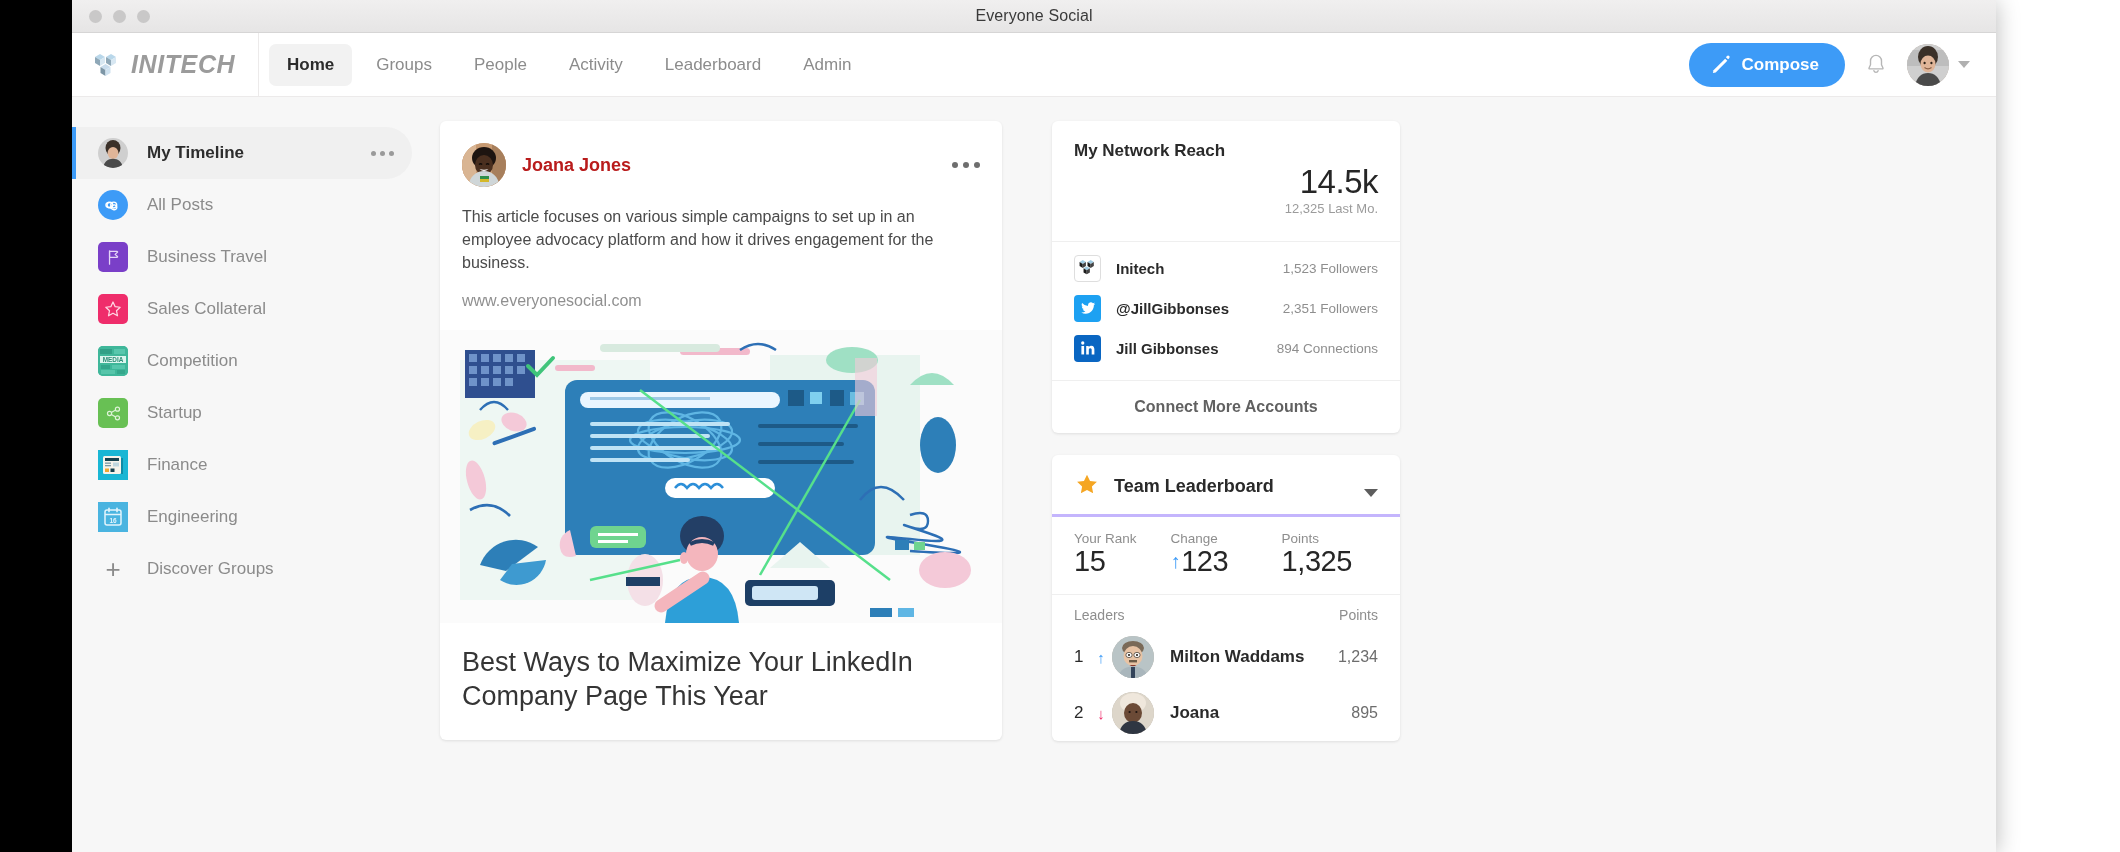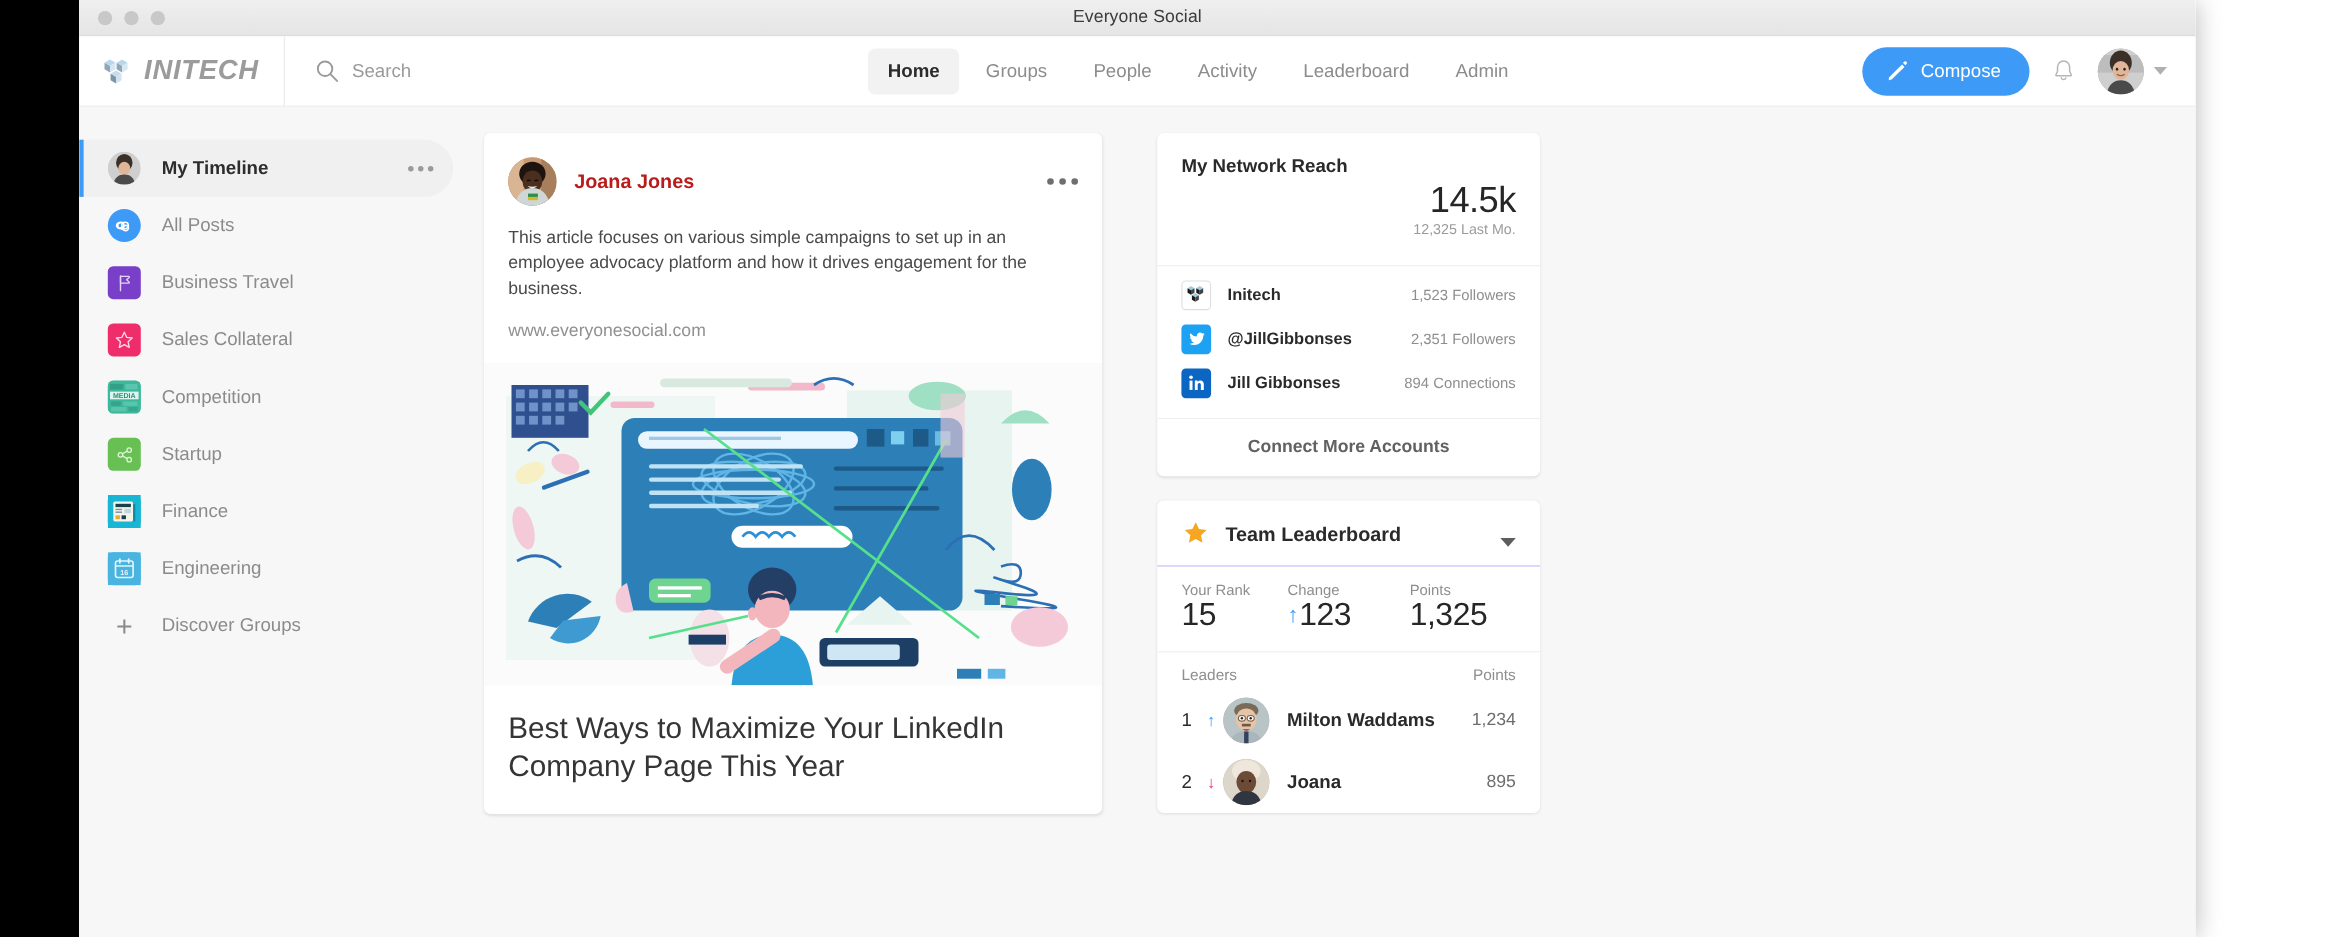--- a/index.html
+++ b/index.html
@@ -59,21 +59,21 @@
   .navlink {
     font-size: 17px; color: #8c8c8c; padding: 11px 18px; border-radius: 7px;
     white-space: nowrap; cursor: pointer;
   }
   .navlink.active { background: #f2f2f2; color: #2c2c2c; font-weight: 700; }
 
   .nav-right { display: flex; align-items: center; gap: 20px; margin-left: auto; padding-right: 26px; }
   .compose-btn {
     display: flex; align-items: center; gap: 11px;
     background: #3d9bf7; color: #fff; border: none; border-radius: 24px;
-    height: 44px; padding: 0 26px 0 21px; font-size: 17px; font-weight: 400;
+    height: 44px; padding: 0 26px 0 21px; font-size: 17px; font-weight: 700;
     font-family: "Liberation Sans", sans-serif; cursor: pointer; white-space: nowrap;
   }
   .bell { width: 22px; height: 24px; cursor: pointer; }
   .avatar-wrap { display: flex; align-items: center; gap: 9px; cursor: pointer; }
   .avatar {
     width: 42px; height: 42px; border-radius: 50%; overflow: hidden; flex: 0 0 auto;
     background: #b8a99c;
   }
   .caret-dn { width: 0; height: 0; border-left: 6px solid transparent; border-right: 6px solid transparent;
               border-top: 7px solid #b0b0b0; }
@@ -140,21 +140,21 @@
   .connect-more {
     border-top: 1px solid #efefef; text-align: center; padding: 17px 0;
     font-size: 16px; font-weight: 700; color: #616161; cursor: pointer;
   }
 
   .lb-head { display: flex; align-items: flex-end; padding: 17px 22px; gap: 14px; }
   .lb-title { font-size: 18px; font-weight: 700; color: #2a2a2a; }
   .lb-caret { margin-left: auto; width: 0; height: 0;
               border-left: 7px solid transparent; border-right: 7px solid transparent;
               border-top: 8px solid #5d5d5d; cursor: pointer; }
-  .lb-stats { display: flex; border-top: 1px solid #c4b5fd; padding: 14px 22px 16px 22px; }
+  .lb-stats { display: flex; border-top: 3px solid #c4b5fd; padding: 14px 22px 16px 22px; }
   .lb-stat { flex: 1; }
   .lb-stat:nth-child(2) { flex: 1.15; }
   .lb-lab { font-size: 13.5px; color: #8e8e8e; }
   .lb-val { font-size: 29px; color: #262626; margin-top: -1px; letter-spacing: -.4px;
             display: flex; align-items: center; }
   .arrow-up { color: #3d9bf7; font-size: 20px; margin-right: 1px; }
   .lb-listhead { display: flex; border-top: 1px solid #efefef; padding: 12px 22px 6px 22px;
                  font-size: 14px; color: #8e8e8e; }
   .lb-listhead span:last-child { margin-left: auto; }
   .lb-row { display: flex; align-items: center; padding: 7px 22px; }
@@ -191,27 +191,20 @@
           <polygon points="19,2 24,5 19,8 14,5" fill="#b9d7ea"></polygon>
           <polygon points="14,5 19,8 19,14 14,11" fill="#8fa8b8"></polygon>
           <polygon points="19,8 24,5 24,11 19,14" fill="#d7e7f2"></polygon>
           <polygon points="13.5,12 18.5,15 13.5,18 8.5,15" fill="#c8dced"></polygon>
           <polygon points="8.5,15 13.5,18 13.5,24 8.5,21" fill="#7d96a6"></polygon>
           <polygon points="13.5,18 18.5,15 18.5,21 13.5,24" fill="#cfe2f0"></polygon>
         </svg>
         <span class="brand-name">INITECH</span>
       </div>
 
-      <div class="searchbox">
-        <svg width="21" height="21" viewBox="0 0 21 21">
-          <circle cx="8.5" cy="8.5" r="6.6" fill="none" stroke="#9a9a9a" stroke-width="1.7"></circle>
-          <line x1="13.4" y1="13.4" x2="19.4" y2="19.6" stroke="#9a9a9a" stroke-width="1.7" stroke-linecap="round"></line>
-        </svg>
-        <input class="search-input" type="text" placeholder="Search" style="">
-      </div>
 
       <div class="navlinks">
         <div class="navlink active">Home</div>
         <div class="navlink">Groups</div>
         <div class="navlink">People</div>
         <div class="navlink">Activity</div>
         <div class="navlink">Leaderboard</div>
         <div class="navlink">Admin</div>
       </div>
 

